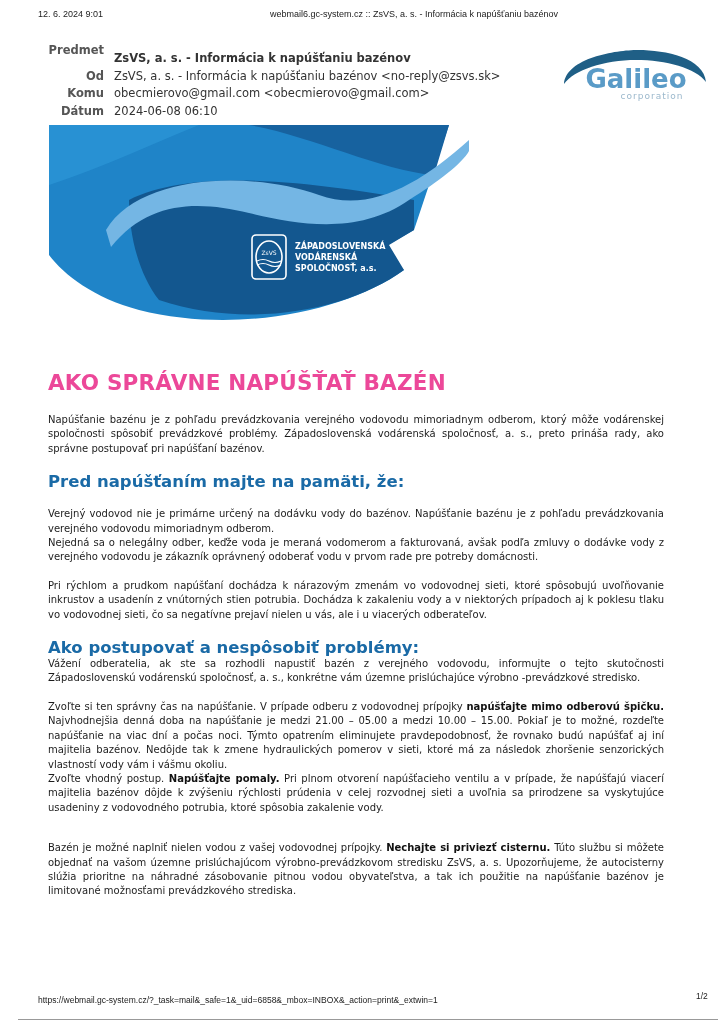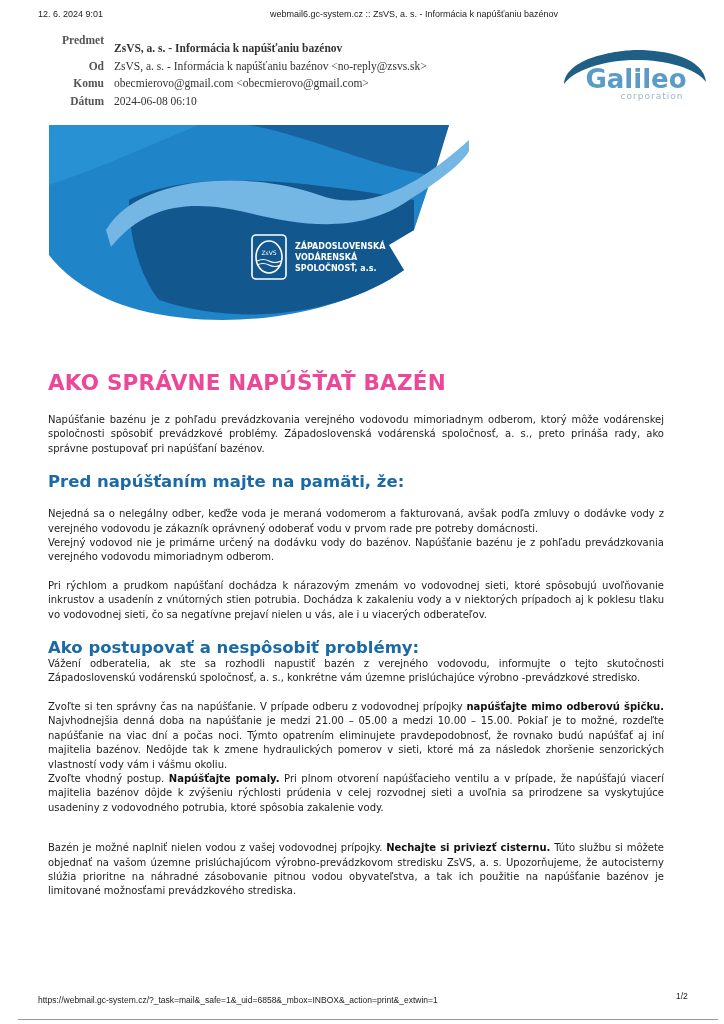--- a/index.html
+++ b/index.html
@@ -8,21 +8,21 @@
     background: #ffffff; color: #1f1f1f;
     font-family: "DejaVu Sans", sans-serif;
   }
   .print-header {
     position: absolute; top: 9px; left: 0; width: 724px; height: 14px;
     font-family: "Liberation Sans", sans-serif; font-size: 9px; color: #222;
   }
   .print-header .date { position: absolute; left: 38px; top: 0; }
   .print-header .title { position: absolute; left: 270px; top: 0; }
 
-  .meta { position: absolute; top: 32px; left: 40px; font-size: 11.5px; line-height: 17.5px; font-family: Liberation Serif, serif; }
+  .meta { position: absolute; top: 42px; left: 40px; font-size: 11.5px; line-height: 17.5px; }
   .meta-row { display: flex; }
   .meta-label { width: 64px; text-align: right; font-weight: bold; color: #555; margin-right: 10px; }
   .meta-value { color: #333; }
   .meta-value.subject { font-weight: bold; color: #333; margin-top: 8px; }
 
   .galileo { position: absolute; left: 556px; top: 46px; width: 160px; height: 58px; }
 
   .banner { position: absolute; left: 49px; top: 125px; width: 420px; height: 200px; }
 
   .content { position: absolute; left: 48px; top: 370px; width: 616px; }
@@ -35,21 +35,21 @@
   .p {
     font-size: 10px; line-height: 14.4px; color: #1c1c1c; margin: 0; text-align: justify;
   }
   .p b { font-weight: bold; color: #111; }
 
   .print-footer {
     position: absolute; top: 991px; left: 0; width: 724px;
     font-family: "Liberation Sans", sans-serif; font-size: 8.5px; color: #222;
   }
   .print-footer .url { position: absolute; left: 38px; top: 4px; }
-  .print-footer .page { position: absolute; left: 676px; top: 0; }
+  .print-footer .page { position: absolute; left: 696px; top: 0; }
   .footer-rule { position: absolute; left: 18px; top: 1019px; width: 700px; height: 1px; background: #999; }
 </style>
 </head>
 <body>
 
 <div class="print-header">
   <span class="date">12. 6. 2024 9:01</span>
   <span class="title">webmail6.gc-system.cz :: ZsVS, a. s. - Informácia k napúšťaniu bazénov</span>
 </div>
 
@@ -95,22 +95,22 @@
   <text x="246" y="135" font-family="DejaVu Sans, sans-serif" font-size="8" font-weight="bold" fill="#ffffff">VODÁRENSKÁ</text>
   <text x="246" y="146" font-family="DejaVu Sans, sans-serif" font-size="8" font-weight="bold" fill="#ffffff">SPOLOČNOSŤ, a.s.</text>
 </svg>
 
 <div class="content">
   <h1 class="h1">AKO SPRÁVNE NAPÚŠŤAŤ BAZÉN</h1>
   <p class="p" style="margin-top:18px">Napúšťanie bazénu je z pohľadu prevádzkovania verejného vodovodu mimoriadnym odberom, ktorý môže vodárenskej spoločnosti spôsobiť prevádzkové problémy. Západoslovenská vodárenská spoločnosť, a. s., preto prináša rady, ako správne postupovať pri napúšťaní bazénov.</p>
 
   <h2 class="h2" style="margin-top:16px">Pred napúšťaním majte na pamäti, že:</h2>
   <div style="margin-top:16px">
+    <p class="p">Verejný vodovod nie je primárne určený na dodávku vody do bazénov. Napúšťanie bazénu je z pohľadu prevádzkovania verejného vodovodu mimoriadnym odberom.</p>
     <p class="p">Nejedná sa o nelegálny odber, keďže voda je meraná vodomerom a fakturovaná, avšak podľa zmluvy o dodávke vody z verejného vodovodu je zákazník oprávnený odoberať vodu v prvom rade pre potreby domácnosti.</p>
-    <p class="p">Verejný vodovod nie je primárne určený na dodávku vody do bazénov. Napúšťanie bazénu je z pohľadu prevádzkovania verejného vodovodu mimoriadnym odberom.</p>
   </div>
   <p class="p" style="margin-top:14px">Pri rýchlom a prudkom napúšťaní dochádza k nárazovým zmenám vo vodovodnej sieti, ktoré spôsobujú uvoľňovanie inkrustov a usadenín z vnútorných stien potrubia. Dochádza k zakaleniu vody a v niektorých prípadoch aj k poklesu tlaku vo vodovodnej sieti, čo sa negatívne prejaví nielen u vás, ale i u viacerých odberateľov.</p>
 
   <h2 class="h2" style="margin-top:16px">Ako postupovať a nespôsobiť problémy:</h2>
   <p class="p" style="margin-top:0">Vážení odberatelia, ak ste sa rozhodli napustiť bazén z verejného vodovodu, informujte o tejto skutočnosti Západoslovenskú vodárenskú spoločnosť, a. s., konkrétne vám územne prislúchajúce výrobno -prevádzkové stredisko.</p>
   <p class="p" style="margin-top:14px"><span>Zvoľte si ten správny čas na napúšťanie. V prípade odberu z vodovodnej prípojky </span><b>napúšťajte mimo odberovú špičku.</b><span> Najvhodnejšia denná doba na napúšťanie je medzi 21.00 – 05.00 a medzi 10.00 – 15.00. Pokiaľ je to možné, rozdeľte napúšťanie na viac dní a počas noci. Týmto opatrením eliminujete pravdepodobnosť, že rovnako budú napúšťať aj iní majitelia bazénov. Nedôjde tak k zmene hydraulických pomerov v sieti, ktoré má za následok zhoršenie senzorických vlastností vody vám i vášmu okoliu.</span></p>
   <p class="p"><span>Zvoľte vhodný postup. </span><b>Napúšťajte pomaly.</b><span> Pri plnom otvorení napúšťacieho ventilu a v prípade, že napúšťajú viacerí majitelia bazénov dôjde k zvýšeniu rýchlosti prúdenia v celej rozvodnej sieti a uvoľnia sa prirodzene sa vyskytujúce usadeniny z vodovodného potrubia, ktoré spôsobia zakalenie vody.</span></p>
   <p class="p" style="margin-top:26px"><span>Bazén je možné naplniť nielen vodou z vašej vodovodnej prípojky. </span><b>Nechajte si priviezť cisternu.</b><span> Túto službu si môžete objednať na vašom územne prislúchajúcom výrobno-prevádzkovom stredisku ZsVS, a. s. Upozorňujeme, že autocisterny slúžia prioritne na náhradné zásobovanie pitnou vodou obyvateľstva, a tak ich použitie na napúšťanie bazénov je limitované možnosťami prevádzkového strediska.</span></p>
 </div>
 

